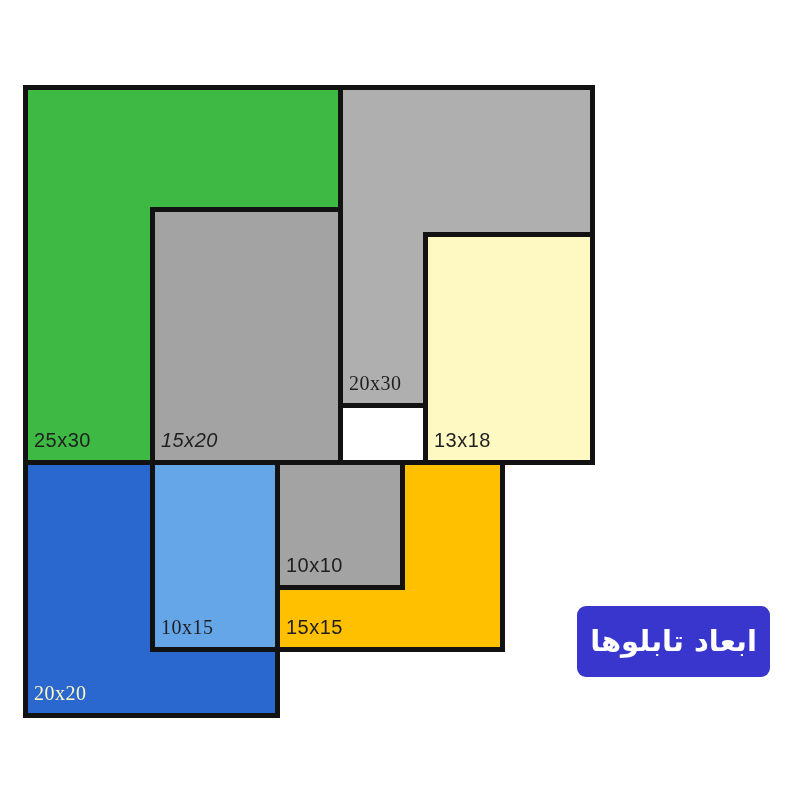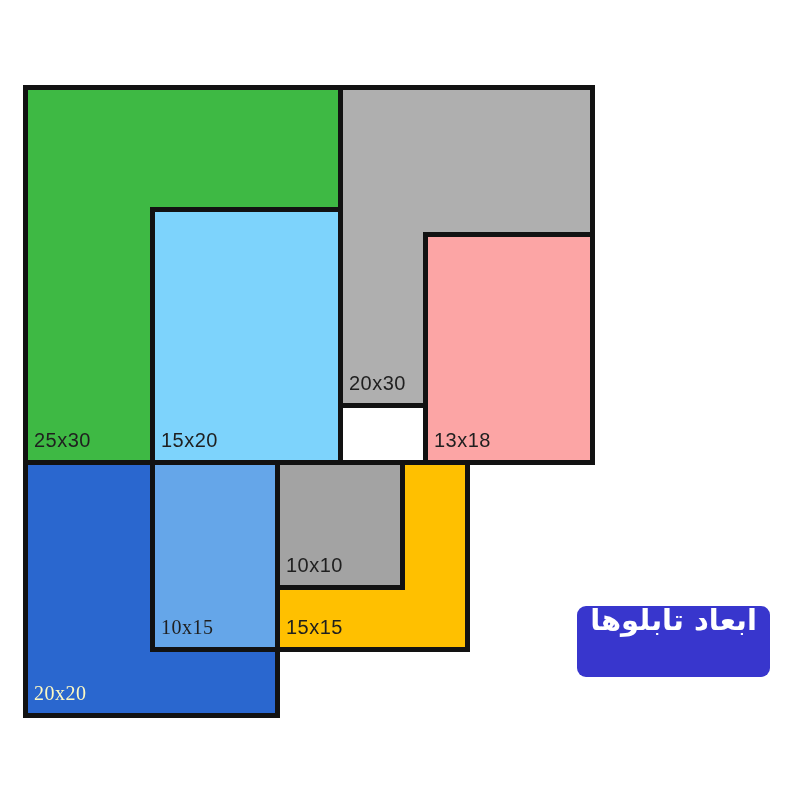--- a/index.html
+++ b/index.html
@@ -31,21 +31,21 @@
     user-select: none;
   }
   .badge {
     position: absolute;
     left: 577px;
     top: 606px;
     width: 193px;
     height: 71px;
     border-radius: 9px;
     display: flex;
-    align-items: flex-start;
+    align-items: center;
     justify-content: center;
   }
   .badge-label {
     direction: rtl;
     font-family: "DejaVu Sans", sans-serif;
     font-weight: bold;
     font-size: 29px;
     line-height: 1;
     white-space: nowrap;
   }
@@ -64,36 +64,36 @@
 </style>
 </head>
 <body>
 
 <div class="stage">
 
   <div id="frames-diagram">
       <div class="frame" style="left: 23px; top: 85px; width: 320px; height: 380px; background: rgb(62, 185, 68); border-color: rgb(18, 18, 18); border-width: 5px;">
         <span class="size-label" style="color: rgb(31, 31, 31);">25x30</span>
       </div>
-      <div class="frame" style="left: 150px; top: 207px; width: 193px; height: 258px; background: #7dd3fc; border-color: rgb(18, 18, 18); border-width: 5px;">
+      <div class="frame" style="left: 150px; top: 207px; width: 193px; height: 258px; background: #a3a3a3; border-color: rgb(18, 18, 18); border-width: 5px; font-style: italic;">
         <span class="size-label" style="color: rgb(31, 31, 31);">15x20</span>
       </div>
-      <div class="frame" style="left: 338px; top: 85px; width: 257px; height: 323px; background: rgb(175, 175, 175); border-color: rgb(18, 18, 18); border-width: 5px;">
+      <div class="frame" style="left: 338px; top: 85px; width: 257px; height: 323px; background: rgb(175, 175, 175); border-color: rgb(18, 18, 18); border-width: 5px; font-family: Liberation Serif, serif;">
         <span class="size-label" style="color: rgb(31, 31, 31);">20x30</span>
       </div>
-      <div class="frame" style="left: 423px; top: 232px; width: 172px; height: 233px; background: #fca5a5; border-color: rgb(18, 18, 18); border-width: 5px; padding-left: 36px;">
+      <div class="frame" style="left: 423px; top: 232px; width: 172px; height: 233px; background: #fef9c3; border-color: rgb(18, 18, 18); border-width: 5px; padding-left: 36px;">
         <span class="size-label" style="color: rgb(31, 31, 31);">13x18</span>
       </div>
       <div class="frame" style="left: 23px; top: 460px; width: 257px; height: 258px; background: rgb(42, 103, 207); border-color: rgb(18, 18, 18); border-width: 5px;">
         <span class="size-label" style="color: #fef9c3; font-family: Liberation Serif, serif;">20x20</span>
       </div>
       <div class="frame" style="left: 150px; top: 460px; width: 130px; height: 192px; background: rgb(101, 166, 233); border-color: rgb(18, 18, 18); border-width: 5px; font-family: Liberation Serif, serif;">
         <span class="size-label" style="color: rgb(31, 31, 31);">10x15</span>
       </div>
-      <div class="frame" style="left: 275px; top: 460px; width: 195px; height: 192px; background: rgb(255, 192, 0); border-color: rgb(18, 18, 18); border-width: 5px;">
+      <div class="frame" style="left: 275px; top: 460px; width: 230px; height: 192px; background: rgb(255, 192, 0); border-color: rgb(18, 18, 18); border-width: 5px;">
         <span class="size-label" style="color: rgb(31, 31, 31);">15x15</span>
       </div>
       <div class="frame" style="left: 275px; top: 460px; width: 130px; height: 130px; background: #a3a3a3; border-color: rgb(18, 18, 18); border-width: 5px;">
         <span class="size-label" style="color: rgb(31, 31, 31);">10x10</span>
       </div>
     </div>
 
   <div class="badge" id="legend-badge" style="background: rgb(56, 54, 205);">
     <span class="badge-label" id="legend-badge-label" style="color: rgb(255, 255, 255);">ابعاد تابلوها</span>
   </div>

